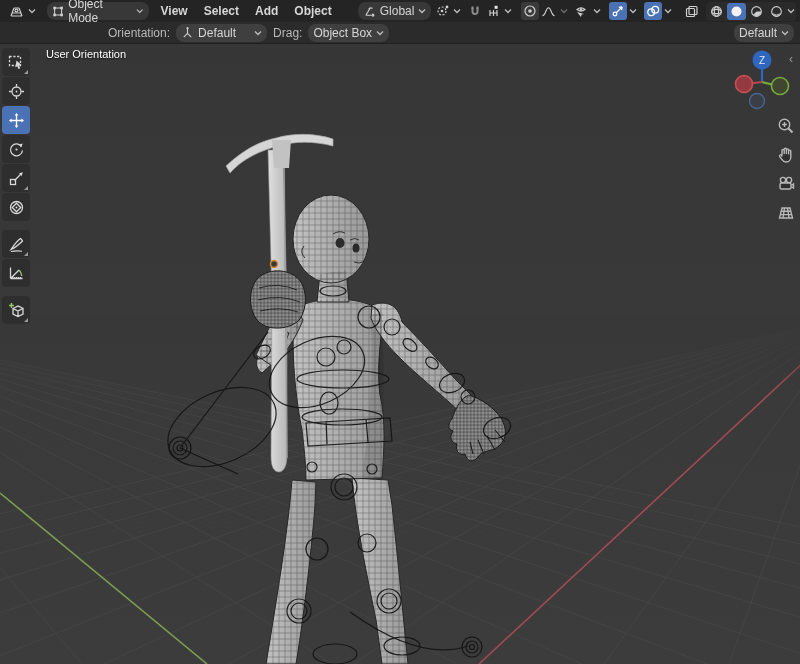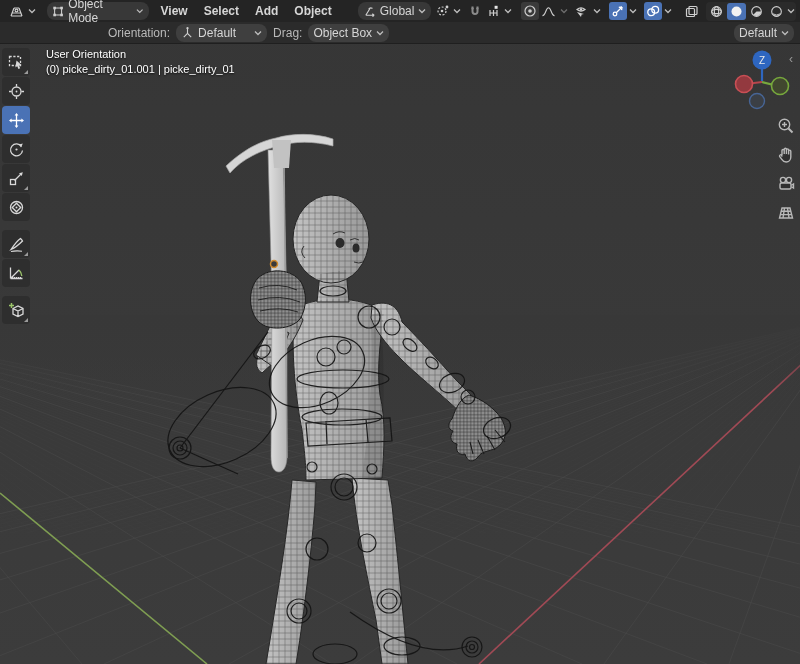--- a/index.html
+++ b/index.html
@@ -529,21 +529,20 @@
   <div class="tbtn gapb subtool">
     <svg width="17" height="17" viewBox="0 0 17 17">
       <path d="M5,6.5 L10,4 L15,6.5 L15,12 L10,14.5 L5,12 Z M5,6.5 L10,9 L15,6.5 M10,9 V14.5"></path>
       <path d="M3.5,1 V6 M1,3.5 H6" stroke="#9bc46a" stroke-width="1.5"></path>
     </svg>
   </div>
 </div>
 
 <div id="vplabels">
   <div>User Orientation</div>
-  <div>(0) picke_dirty_01.001 | picke_dirty_01</div>
 </div>
 
 <div id="navgizmo">
   <svg width="72" height="72" viewBox="0 0 72 72">
     <line x1="35" y1="35" x2="35" y2="16" stroke="#2e66c0" stroke-width="2.2"></line>
     <line x1="35" y1="36" x2="19" y2="38" stroke="#b8454c" stroke-width="2.2"></line>
     <line x1="35" y1="36" x2="51" y2="40" stroke="#77a83d" stroke-width="2.2"></line>
     <circle cx="35" cy="14" r="9.5" fill="#2e66c0"></circle>
     <text x="35" y="17.5" font-size="10" font-family="Liberation Sans, sans-serif" fill="#eaeaea" text-anchor="middle">Z</text>
     <circle cx="17" cy="38" r="8.5" fill="#93393f" stroke="#c94f55" stroke-width="1.6"></circle>

